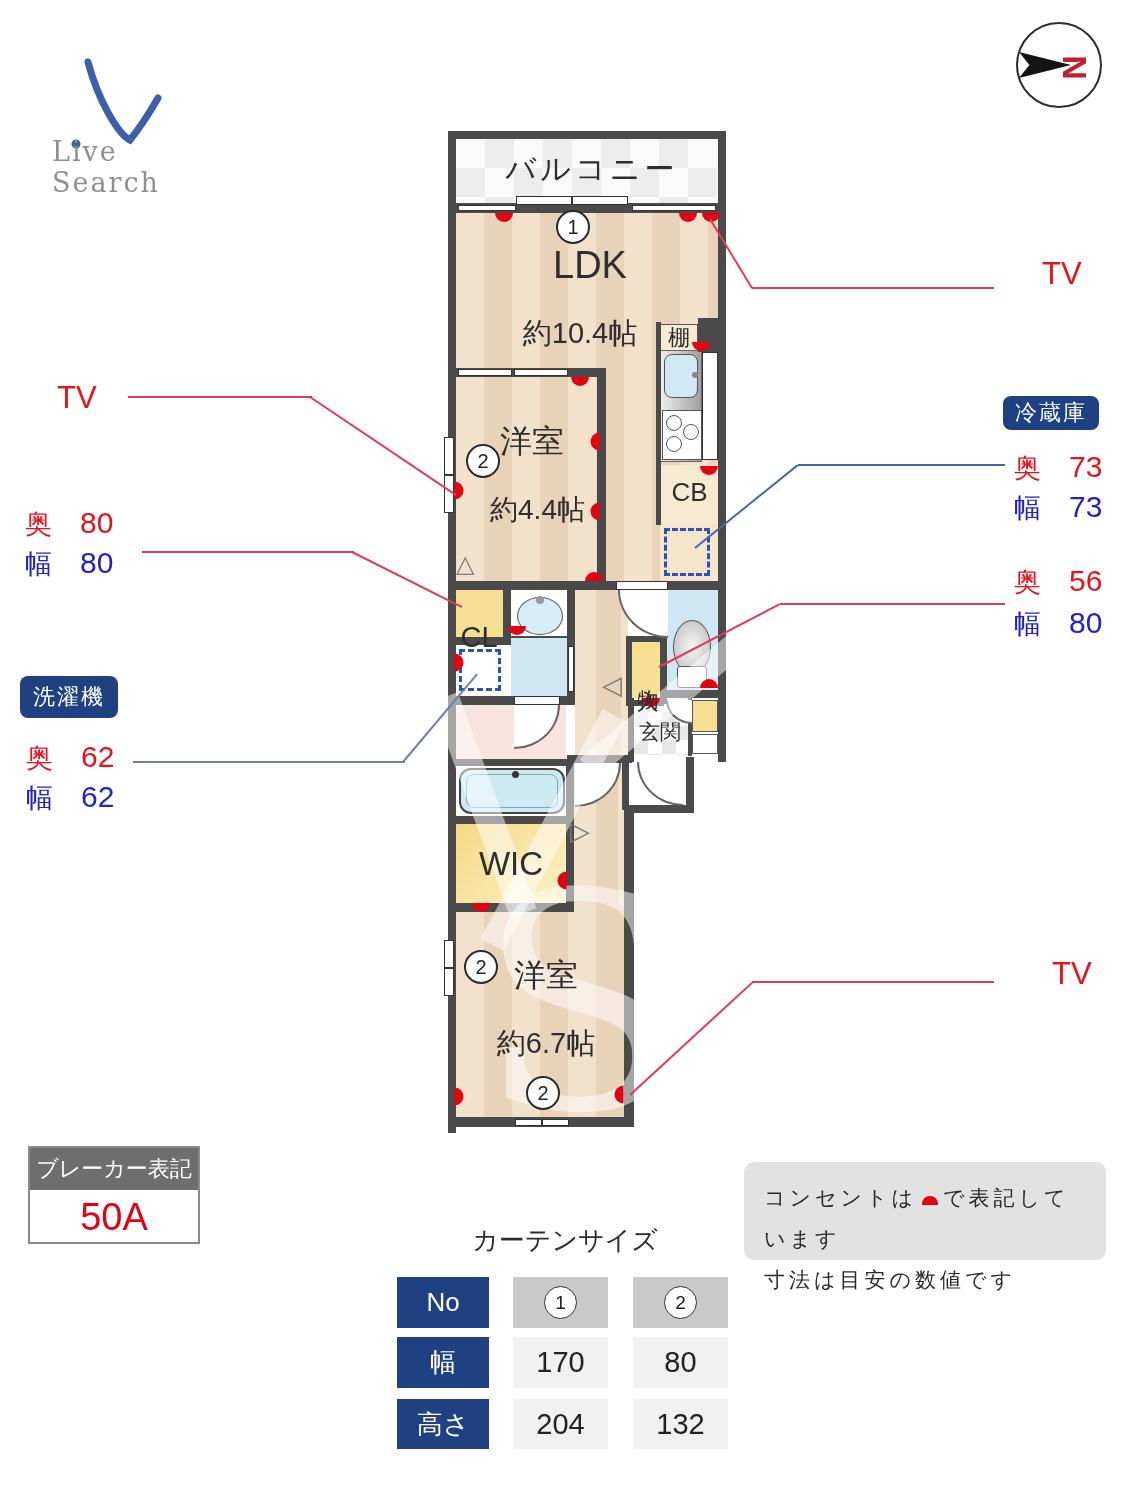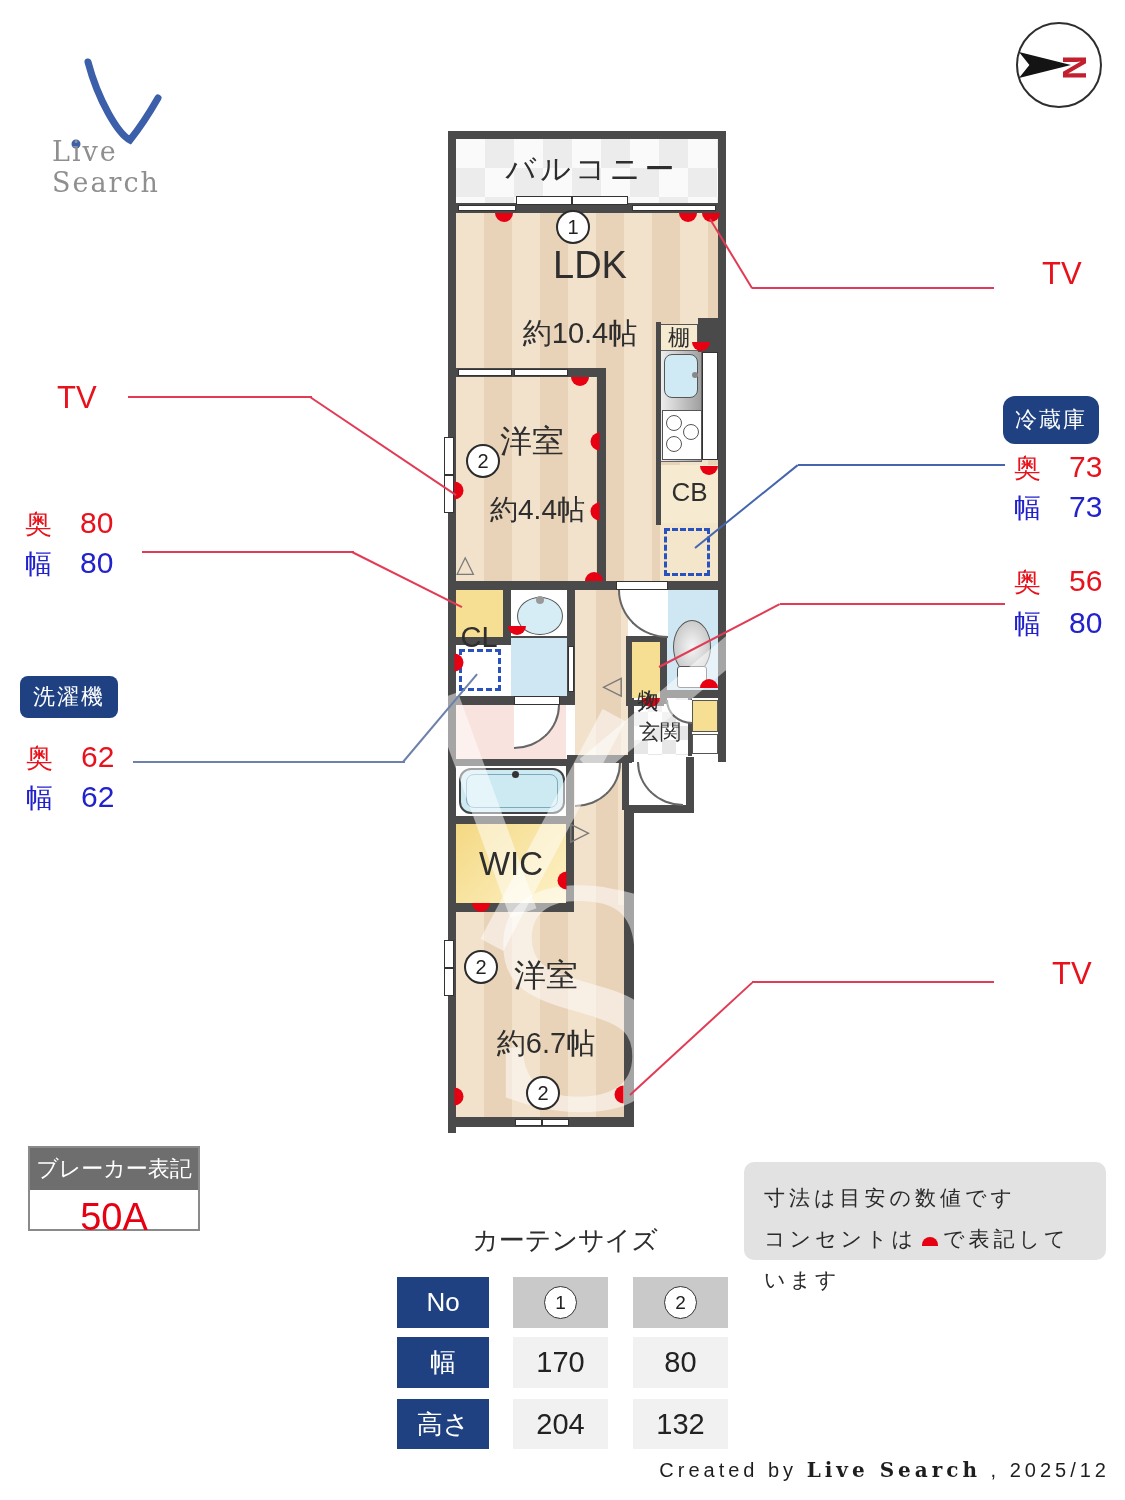--- a/index.html
+++ b/index.html
@@ -29,21 +29,21 @@
   .dim{position:absolute;display:flex;gap:28px;z-index:60;align-items:baseline;}
   .dk{font-size:27px;}
   .dv{font-size:30px;}
   .red{color:#e8121c;}
   .blue{color:#2222cc;}
   .tag{position:absolute;background:#1f4182;color:#fff;border-radius:8px;display:flex;align-items:center;
        justify-content:center;font-size:22px;letter-spacing:2px;z-index:60;}
   
   .wm{position:absolute;z-index:40;pointer-events:none;}
   
-  .breaker{position:absolute;left:28px;top:1146px;width:172px;height:85px;border:2px solid #8a8a8a;box-sizing:border-box;z-index:60;background:#fff;}
+  .breaker{position:absolute;left:28px;top:1146px;width:172px;height:98px;border:2px solid #8a8a8a;box-sizing:border-box;z-index:60;background:#fff;}
   .breaker .hd{height:42px;background:#6e6e6e;color:#fff;display:flex;align-items:center;justify-content:center;font-size:22px;}
   .breaker .val{height:54px;display:flex;align-items:center;justify-content:center;font-size:38px;color:#e60012;}
   
   .note{position:absolute;left:744px;top:1162px;width:362px;height:98px;background:#e2e2e2;border-radius:10px;
         box-sizing:border-box;padding:16px 20px;font-size:21px;letter-spacing:4px;color:#2a2a2a;line-height:1.95;z-index:60;}
   .dome{display:inline-block;width:16px;height:9px;background:#e60012;border-radius:9px 9px 0 0;margin:0 5px;vertical-align:baseline;}
   
   .cell{position:absolute;display:flex;align-items:center;justify-content:center;box-sizing:border-box;z-index:60;}
   .chead{background:#1f4182;color:#fff;font-size:26px;}
   .cgray{background:#c9c9c9;}
@@ -168,21 +168,21 @@
   </div>
   <div class="dim" style="left:26px;top:740px;">
     <span class="dk red">奥</span>
     <span class="dv red">62</span>
   </div>
   <div class="dim" style="left:26px;top:780px;">
     <span class="dk blue">幅</span>
     <span class="dv blue">62</span>
   </div>
 
-  <div class="tag" style="left:1003px;top:396px;width:96px;height:48px;border-radius:12px;">
+  <div class="tag" style="left:1003px;top:396px;width:96px;height:34px;">
     <span>冷蔵庫</span>
   </div>
   <div class="dim" style="left:1014px;top:450px;">
     <span class="dk red">奥</span>
     <span class="dv red">73</span>
   </div>
   <div class="dim" style="left:1014px;top:490px;">
     <span class="dk blue">幅</span>
     <span class="dv blue">73</span>
   </div>
@@ -194,42 +194,39 @@
     <span class="dk blue">幅</span>
     <span class="dv blue">80</span>
   </div>
 
   <div class="breaker">
     <div class="hd">ブレーカー表記</div>
     <div class="val">50A</div>
   </div>
 
   <div class="note">
+    <div><span>コンセントは</span><span class="dome"></span><span>で表記しています</span></div>
     <div>寸法は目安の数値です</div>
-    <div><span>コンセントは</span><span class="dome"></span><span>で表記しています</span></div>
   </div>
 
   <div class="rlabel" style="left:470px;top:1226px;width:190px;font-size:26px;">カーテンサイズ</div>
   <div class="cell chead" style="left:397px;top:1277px;width:92px;height:51px;">No</div>
   <div class="cell cgray" style="left:513px;top:1277px;width:95px;height:51px;">
     <div class="tcirc">1</div>
   </div>
   <div class="cell cgray" style="left:633px;top:1277px;width:95px;height:51px;">
     <div class="tcirc">2</div>
   </div>
   <div class="cell chead" style="left:397px;top:1337px;width:92px;height:51px;">幅</div>
   <div class="cell cval" style="left:513px;top:1337px;width:95px;height:51px;">170</div>
   <div class="cell cval" style="left:633px;top:1337px;width:95px;height:51px;">80</div>
   <div class="cell chead" style="left:397px;top:1399px;width:92px;height:50px;">高さ</div>
   <div class="cell cval" style="left:513px;top:1399px;width:95px;height:50px;">204</div>
   <div class="cell cval" style="left:633px;top:1399px;width:95px;height:50px;">132</div>
 
-  <div class="footer">
-    <span>Created by </span><span class="serif">Live Search</span><span> , 2025/12</span>
-  </div>
 <div class="w" style="left: 448px; top: 131px; width: 278px; height: 8px;"></div>
     <div class="w" style="left: 448px; top: 131px; width: 8px; height: 80px;"></div>
     <div class="w" style="left: 718px; top: 131px; width: 8px; height: 80px;"></div>
     <div class="w" style="left: 448px; top: 203px; width: 278px; height: 10px;"></div>
     <div class="w" style="left: 448px; top: 203px; width: 8px; height: 930px;"></div>
     <div class="w" style="left: 718px; top: 203px; width: 8px; height: 559px;"></div>
     <div class="w" style="left: 448px; top: 1117px; width: 186px; height: 10px;"></div>
     <div class="w" style="left: 624px; top: 808px; width: 10px; height: 319px;"></div>
     <div class="w" style="left: 448px; top: 368px; width: 158px; height: 9px;"></div>
     <div class="w" style="left: 597px; top: 368px; width: 9px; height: 221px;"></div>

